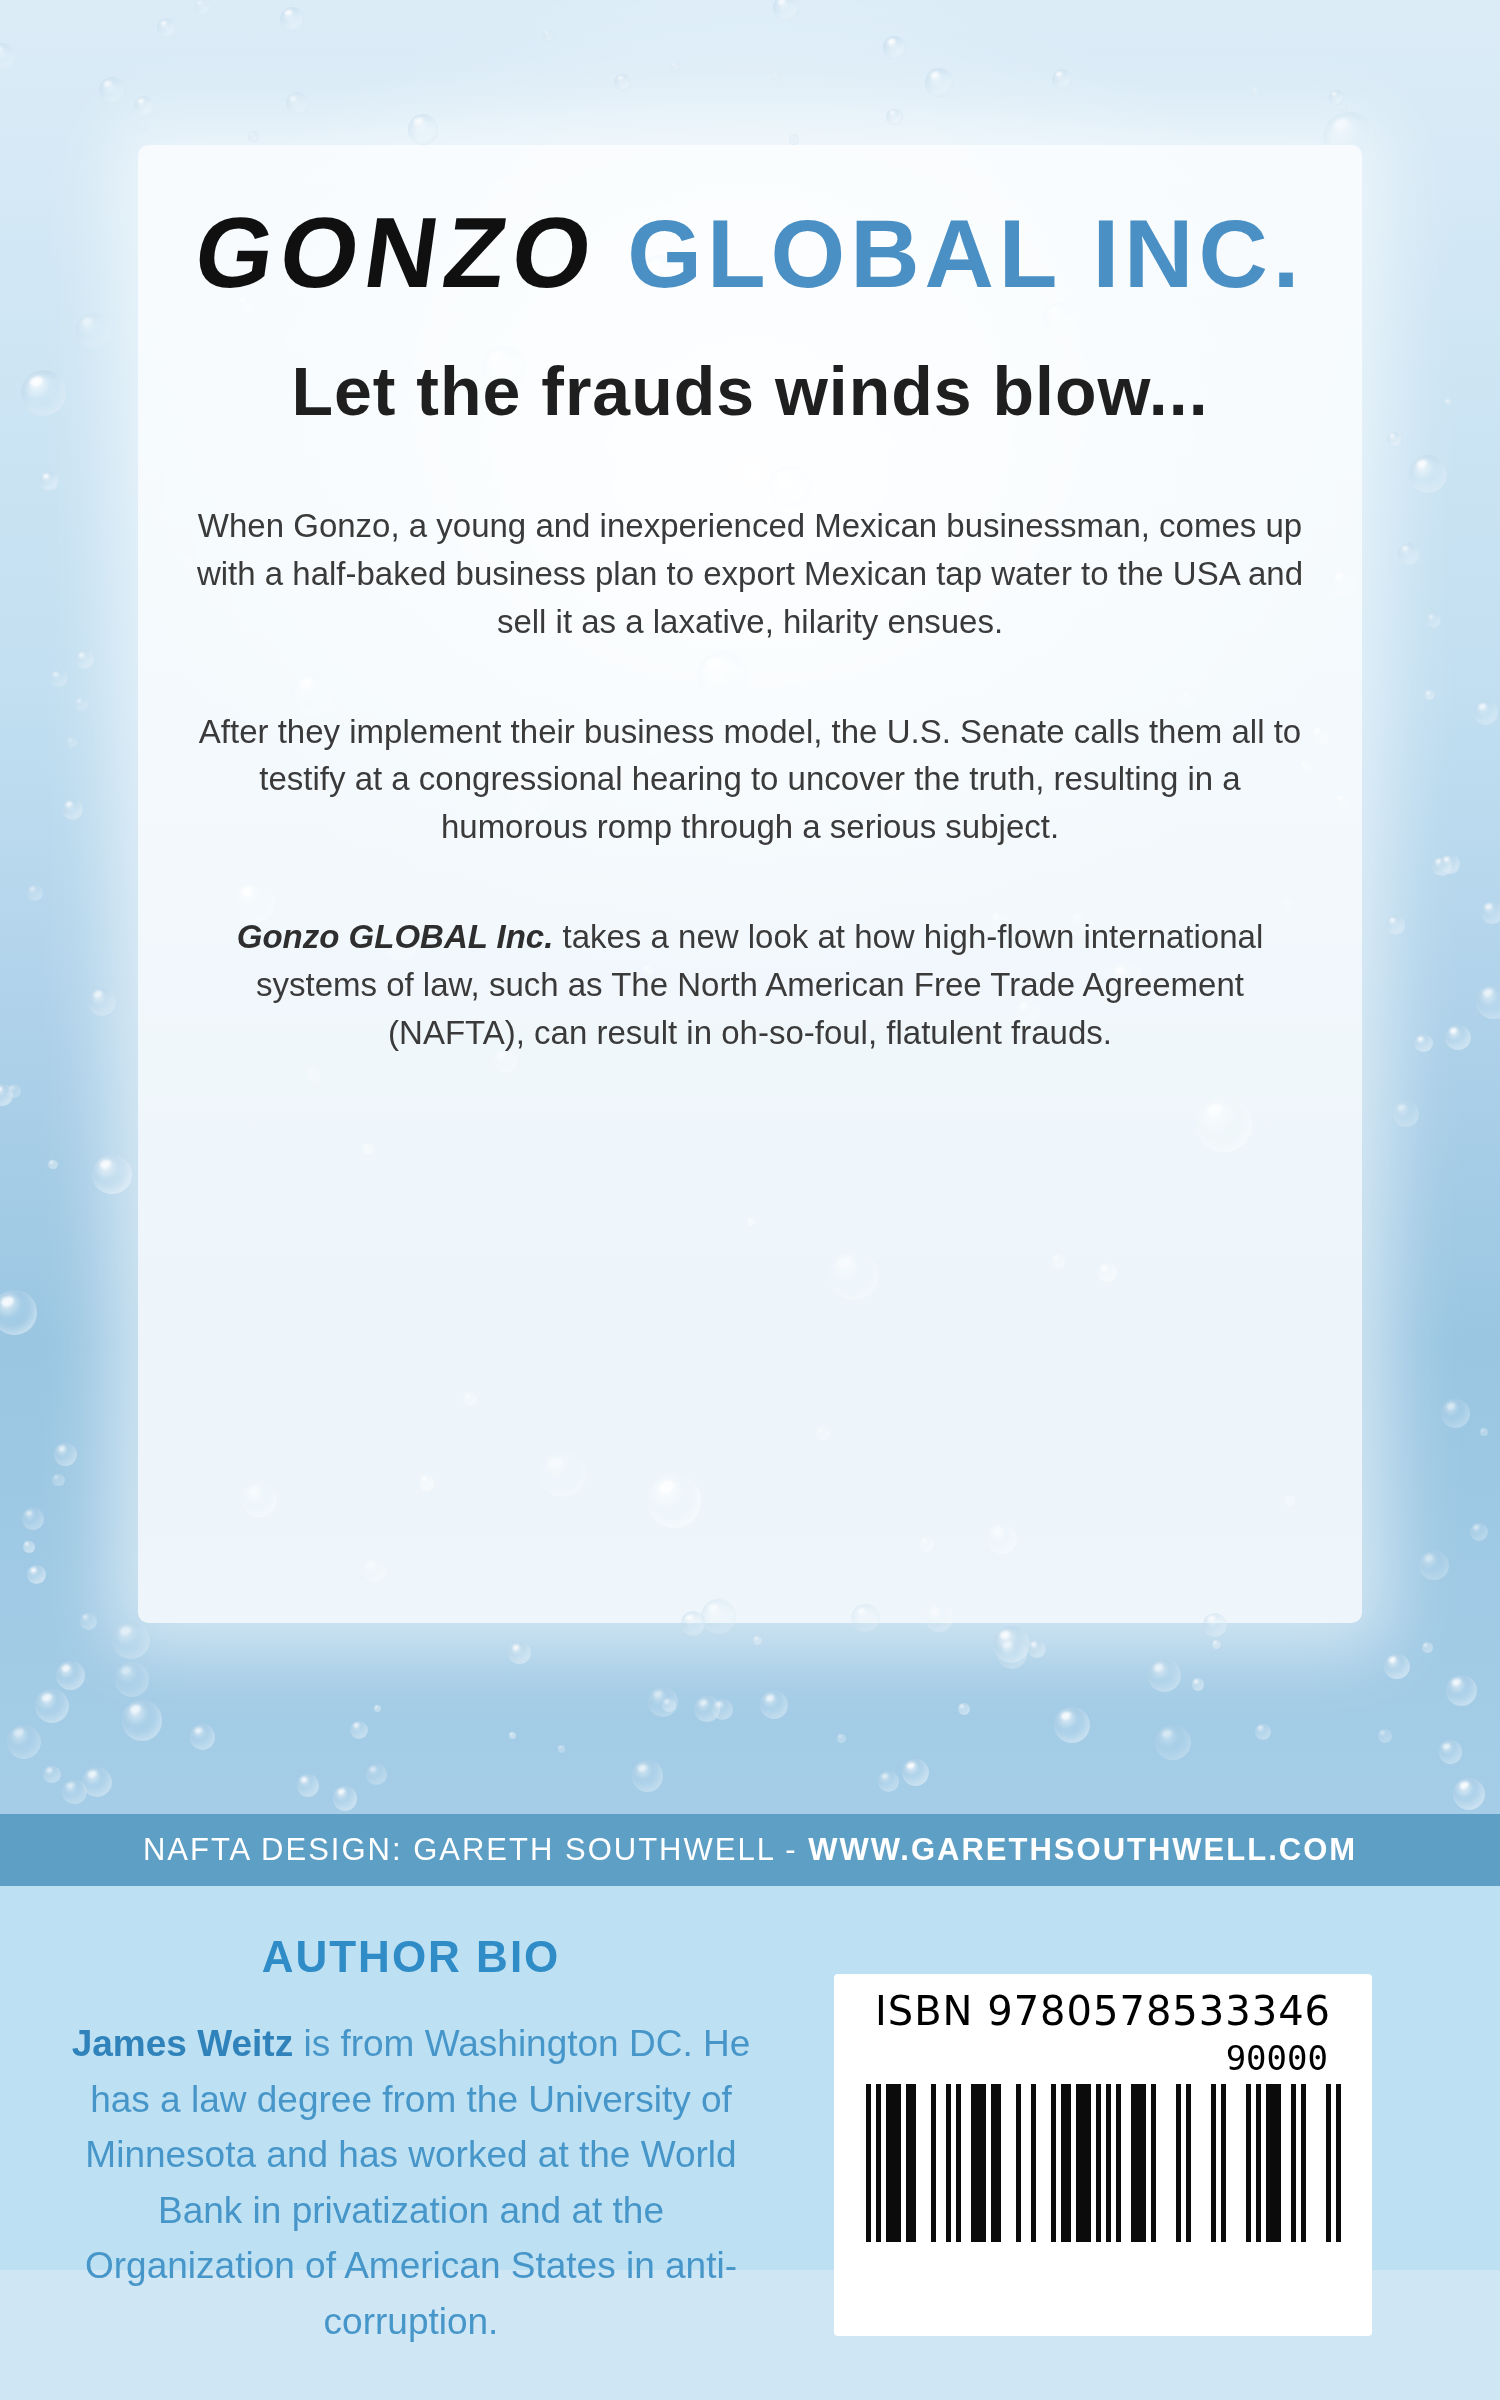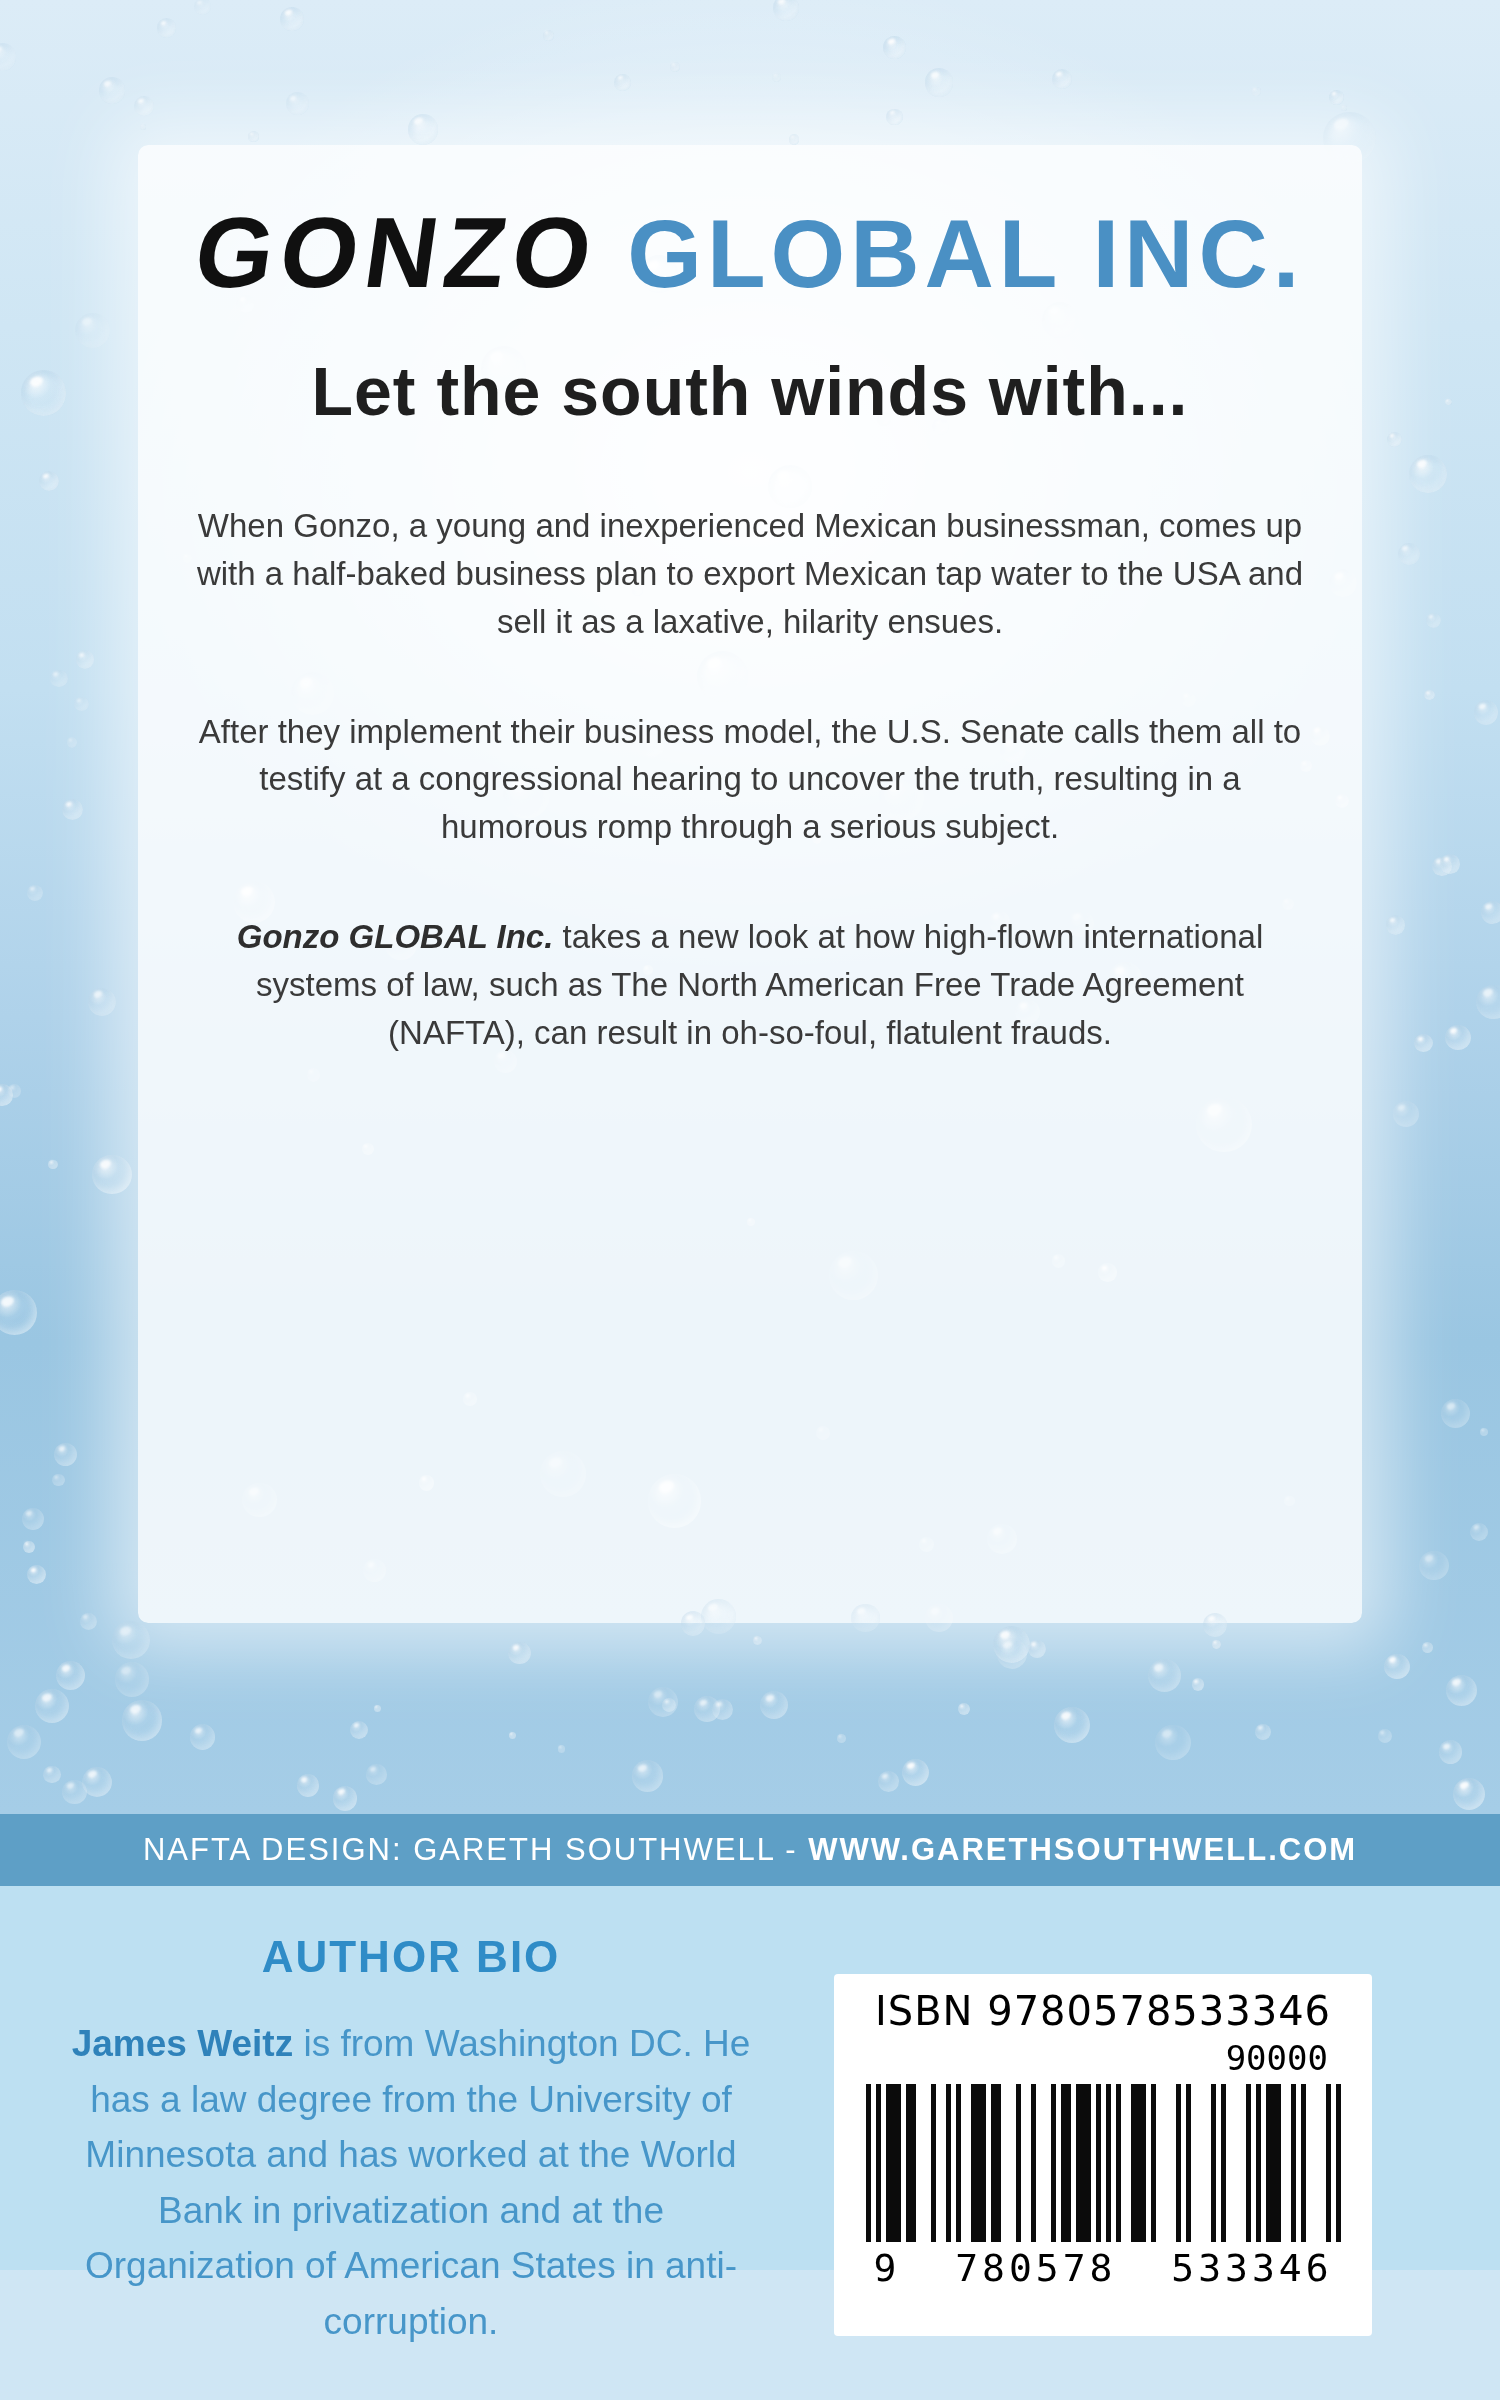--- a/index.html
+++ b/index.html
@@ -184,21 +184,21 @@
       <div class="bubble" style="left: 38.9863px; top: 470.848px; width: 20.4593px; height: 20.4593px; opacity: 0.878033;"></div>
       <div class="bubble" style="left: 925.027px; top: 1603.81px; width: 28.2276px; height: 28.2276px; opacity: 0.499892;"></div>
       <div class="bubble" style="left: 932.411px; top: 418.43px; width: 16.8336px; height: 16.8336px; opacity: 0.580065;"></div>
       <div class="bubble" style="left: 1067.15px; top: 910.373px; width: 27.0688px; height: 27.0688px; opacity: 0.504539;"></div>
     </div>
 
   <div class="panel">
     <div class="title">
       <span class="t-black">GONZO</span><span class="t-blue">GLOBAL INC.</span>
     </div>
-    <div class="tagline">Let the south winds with...</div>
+    <div class="tagline">Let the frauds winds blow...</div>
     <p class="para first">When Gonzo, a young and inexperienced Mexican businessman, comes up with a half-baked business plan to export Mexican tap water to the USA and sell it as a laxative, hilarity ensues.</p>
     <p class="para">After they implement their business model, the U.S. Senate calls them all to testify at a congressional hearing to uncover the truth, resulting in a humorous romp through a serious subject.</p>
     <p class="para closing"><span class="lead">Gonzo GLOBAL Inc.</span><span> takes a new look at how high-flown international systems of law, such as The North American Free Trade Agreement (NAFTA), can result in oh-so-foul, flatulent frauds.</span></p>
   </div>
 
   <div id="fg-bubbles" class="bubbles">
       <div class="bubble" style="left: 1155.21px; top: 1724.78px; width: 35.3957px; height: 35.3957px; opacity: 0.558295;"></div>
       <div class="bubble" style="left: 79.7414px; top: 1612.69px; width: 16.8966px; height: 16.8966px; opacity: 0.620077;"></div>
       <div class="bubble" style="left: 332.594px; top: 1785.92px; width: 24.5984px; height: 24.5984px; opacity: 0.920002;"></div>
       <div class="bubble" style="left: 508.911px; top: 1731.58px; width: 7.02661px; height: 7.02661px; opacity: 0.867355;"></div>
@@ -392,17 +392,16 @@
           <i></i>
           <i class="b"></i>
           <i></i>
           <i></i>
           <i></i>
           <i></i>
           <i class="b"></i>
           <i></i>
           <i class="b"></i>
         </div>
-      <div class="digits">9 780578 533346</div>
     </div>
   </div>
 
 </div>
 
 </body></html>

